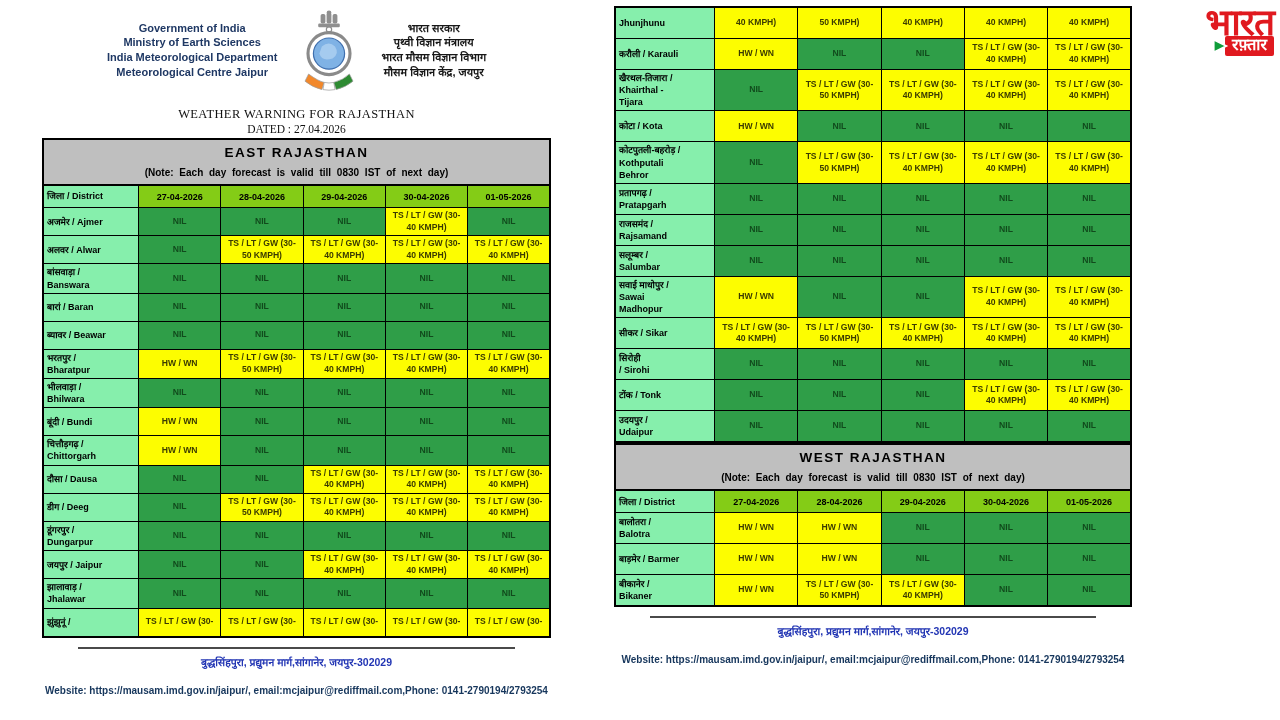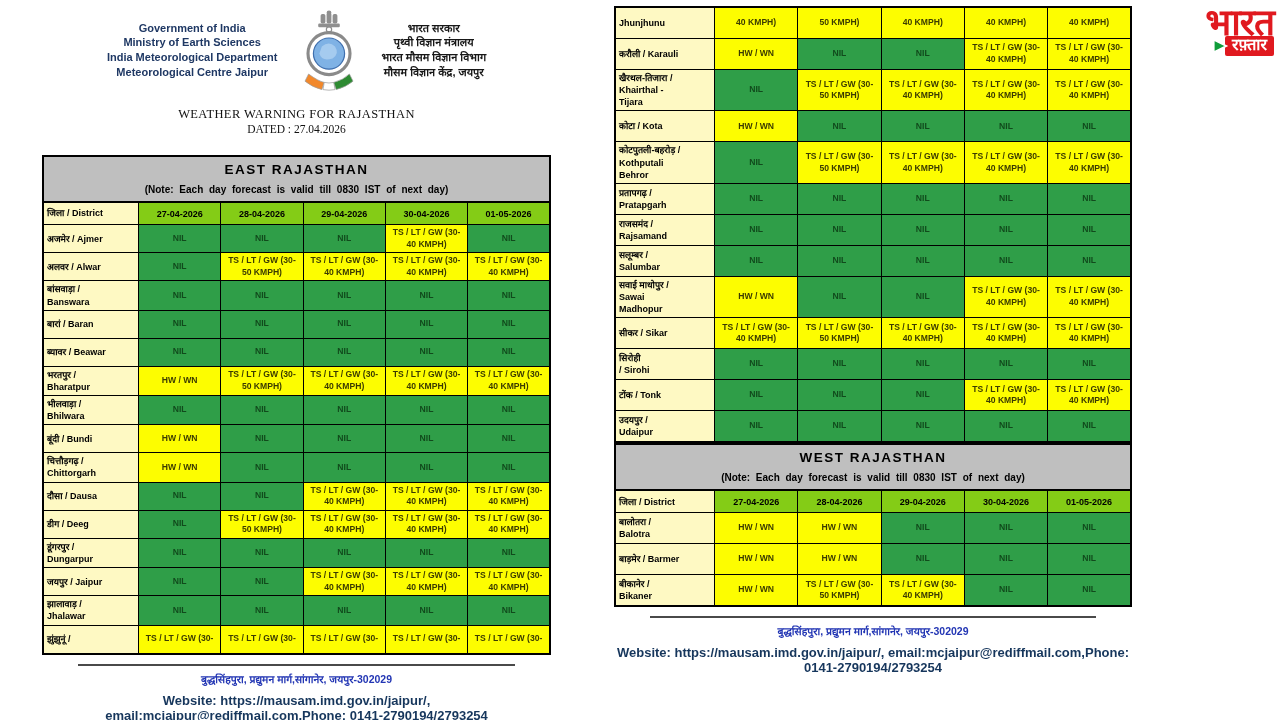--- a/index.html
+++ b/index.html
@@ -17,40 +17,40 @@
   .org{font-weight:bold;font-size:11px;line-height:1.32;text-align:center;}
   .org-en{color:#1f3864;}
   .org-hi{color:#171717;}
   .doc-title{text-align:center;font-family:"Liberation Serif","DejaVu Serif",serif;font-size:12.5px;margin-top:15px;letter-spacing:.4px;color:#111;}
   .doc-dated{text-align:center;font-family:"Liberation Serif","DejaVu Serif",serif;font-size:11.5px;margin-top:1px;color:#111;}
 
   
   .band{background:#bfbfbf;border:2px solid #000;border-bottom:none;text-align:center;font-weight:bold;color:#000;padding:5px 2px 6px;}
   .band-title{font-size:13.5px;letter-spacing:1.5px;}
   .band-note{font-size:10px;margin-top:7px;word-spacing:3px;}
-  .col-left .band{margin-top:20px;}
+  .col-left .band{margin-top:3px;}
 
   
   table.t{border-collapse:collapse;width:100%;table-layout:fixed;border:2px solid #000;}
   .t th,.t td{border:1px solid #000;font-weight:bold;text-align:center;vertical-align:middle;white-space:pre-line;padding:2px 1px;}
   .t thead th{background:#84cc16;font-size:9px;height:17px;color:#000;}
-  .t th.dist{background:#fef9c3;text-align:left;padding-left:3px;font-size:9px;color:#000;line-height:1.35;}
+  .t th.dist{background:#86efac;text-align:left;padding-left:3px;font-size:9px;color:#000;line-height:1.35;}
   .t-left th.dist{width:90px;}
   .t-right th.dist{width:94px;}
   .t td{font-size:8.6px;line-height:1.35;height:23px;}
   .t-right td{height:26px;}
   td.g{background:#2f9e48;color:#114a1c;}
   td.y{background:#fdfd00;color:#3b3b00;}
   td.clip{white-space:nowrap;overflow:hidden;}
 
   
   .foot{margin-top:9px;text-align:center;}
   .rule{border-top:2px solid #4a4a4a;width:86%;margin:0 auto 6px;}
   .addr{color:#2336b4;font-size:10.5px;font-weight:bold;}
-  .contact{color:#16365c;font-size:13px;font-weight:bold;margin-top:7px;}
+  .contact{color:#16365c;font-size:10px;font-weight:bold;margin-top:16px;}
 
   
   .brand{position:absolute;right:6px;top:4px;width:124px;text-align:right;line-height:1;}
   .brand-top{color:#e0191f;font-size:37px;font-weight:bold;letter-spacing:-1px;}
   .brand-bottom{display:flex;align-items:center;justify-content:flex-end;margin-top:-5px;}
   .raftar{background:#e0191f;color:#ffffff;font-size:16px;font-weight:bold;padding:1px 7px 3px;border-radius:2px;}
   .play-wrap{width:18px;height:18px;margin-right:-4px;z-index:2;}
 
   .imd-logo{flex:0 0 auto;}
 </style>

